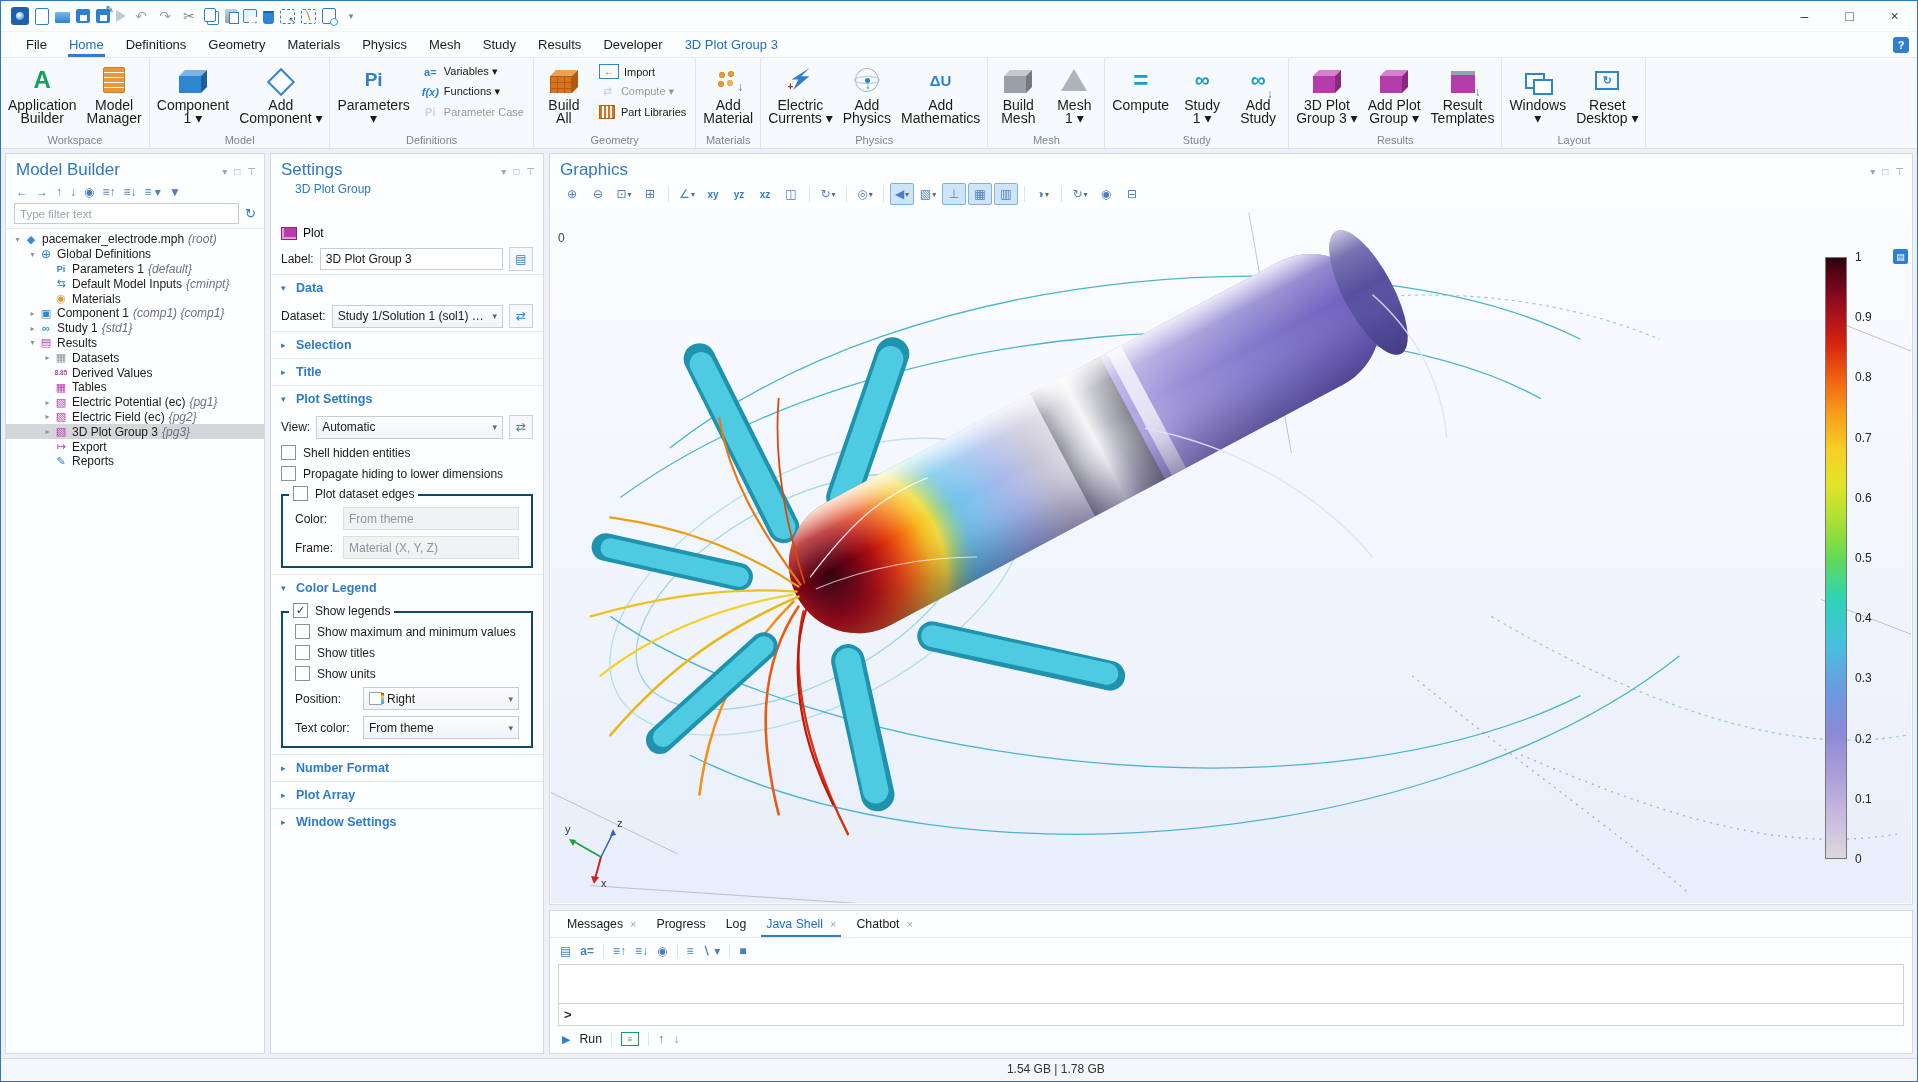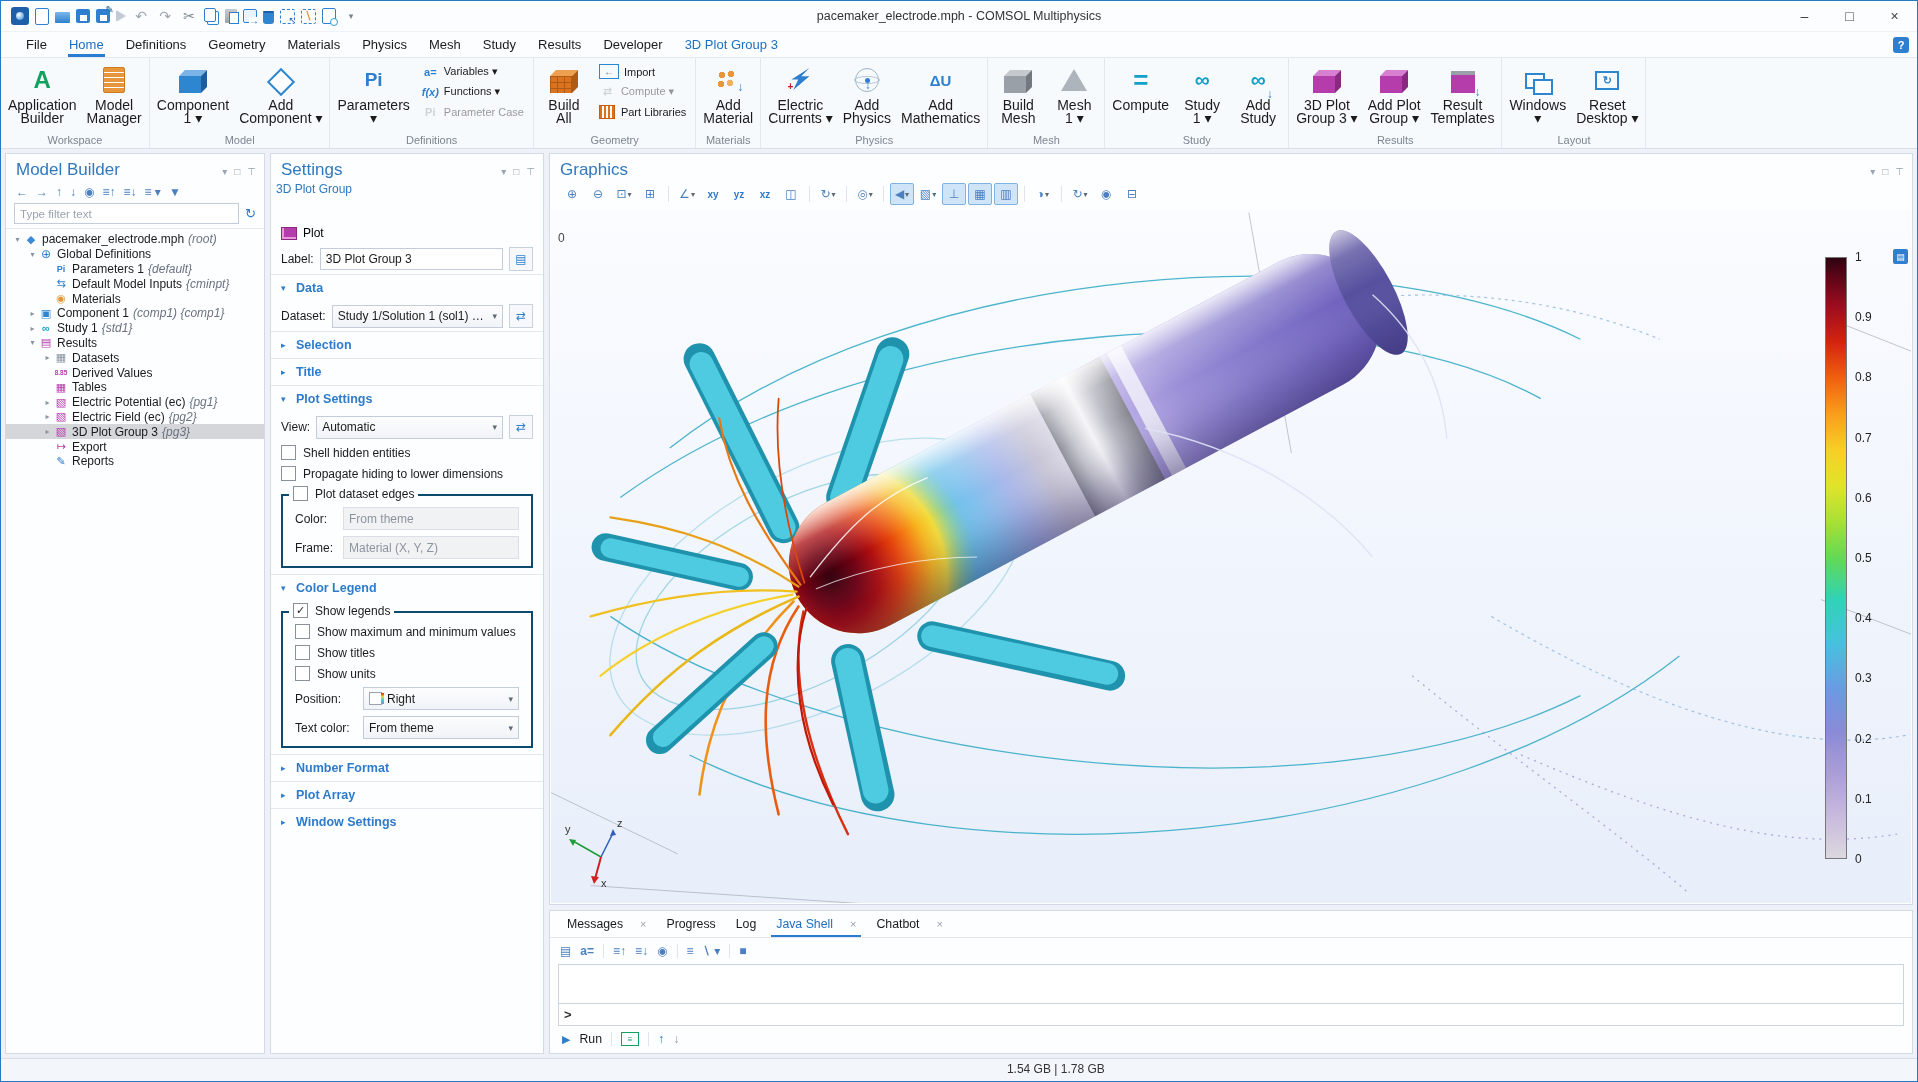--- a/index.html
+++ b/index.html
@@ -96,21 +96,21 @@
   .ic-variables{color:#2f7fd0;}
   .ic-functions{color:#2f7fd0;font-style:italic;}
   .ic-param-case{color:#9aa3af;}
 
   
   .main{flex:1;display:flex;gap:5px;padding:4px;min-height:0;}
   .panel{background:#fdfeff;border:1px solid #d3dae4;display:flex;flex-direction:column;min-height:0;}
   .phead{display:flex;align-items:baseline;padding:6px 8px 0 10px;}
   .ptitle{font-size:17px;color:#3178be;}
   .phead-icons{margin-left:auto;display:flex;gap:7px;color:#9aa3af;font-size:10px;}
-  .psub{font-size:12px;color:#3178be;padding:2px 5px 0;}
+  .psub{font-size:12px;color:#3178be;padding:2px 24px 0;}
 
   
   .model-builder{width:258px;}
   .mb-toolbar{display:flex;align-items:center;gap:8px;padding:5px 10px 4px;font-size:12px;color:#5f86b8;}
   .mb-toolbar span{color:#4b7fc0;}
   .mb-filter{display:flex;align-items:center;gap:6px;padding:0 8px 4px;}
   .mb-filter input{flex:1;height:19px;border:1px solid #c3ccd8;font-size:11.5px;padding:0 5px;font-family:inherit;color:#333;}
   .mb-filter input::placeholder{color:#9aa3af;}
   .mb-refresh{color:#2f7fd0;font-size:13px;}
   .tree{flex:1;overflow:hidden;border-top:1px solid #e7ebf1;padding-top:3px;}
@@ -171,21 +171,21 @@
   .axis-zero{position:absolute;left:7px;top:22px;font-size:12px;color:#444;}
   .flyout-btn{position:absolute;right:3px;top:40px;width:15px;height:15px;background:#2f7fd0;border-radius:2px;color:#fff;font-size:9px;display:flex;align-items:center;justify-content:center;}
   .legend{position:absolute;right:26px;top:48px;bottom:44px;width:60px;}
   .legend-bar{position:absolute;left:0;top:0;bottom:0;width:20px;border:1px solid #777;background:linear-gradient(to top,#dcd8de 0%,#c8bade 7%,#ab9ed8 14%,#8b8ad6 21%,#6b9ae2 28%,#46c2dd 36%,#2fd3b7 43%,#63d955 50%,#a8e035 56%,#e0e428 62%,#f8cf25 68%,#f99e1b 74%,#f06010 80%,#d42310 86%,#9c0d1e 92%,#5a0517 97%,#2e0310 100%);}
   .legend-tick{position:absolute;left:30px;transform:translateY(-50%);font-size:12px;color:#222;}
   .triad{position:absolute;left:10px;bottom:14px;width:74px;height:74px;}
 
   
   .console{height:142px;flex:none;display:flex;flex-direction:column;}
   .ctabs{height:26px;display:flex;align-items:stretch;background:#fdfeff;border-bottom:1px solid #e4e8ee;padding-left:8px;gap:2px;}
-  .ctab{display:flex;align-items:center;padding:8px 9px;font-size:12.3px;color:#1b1b1b;position:relative;gap:17px;}
+  .ctab{display:flex;align-items:center;padding:8px 9px;font-size:12.3px;color:#1b1b1b;position:relative;gap:7px;}
   .ctab.active{color:#1f6fc0;}
   .ctab.active::after{content:"";position:absolute;left:4px;right:4px;bottom:0;height:2px;background:#2b7cd3;}
   .ctab .x{color:#98a1ac;font-size:11px;}
   .ctoolbar{height:25px;display:flex;align-items:center;gap:9px;padding:0 10px;font-size:12px;}
   .ctoolbar .ci{color:#4b7fc0;display:inline-flex;align-items:center;gap:1px;}
   .ci-local-variables{color:#12a15e;font-weight:bold;}
   .ci-clear{color:#e09a3a;font-weight:bold;}
   .ci-stop{color:#b9bfc8;}
   .csep{width:1px;height:14px;background:#dfe4ec;}
   .cedit{margin:1px 8px 0;height:38px;background:#fff;border:1px solid #ccd4de;}
@@ -218,21 +218,20 @@
         <span class="qi qi-cut"></span>
         <span class="qi qi-copy"></span>
         <span class="qi qi-paste"></span>
         <span class="qi qi-duplicate"></span>
         <span class="qi qi-delete"></span>
         <span class="qi qi-select-box"></span>
         <span class="qi qi-clear-selection"></span>
         <span class="qi qi-find"></span>
         <span class="qi qi-customize"></span>
       </div>
-    <div class="win-title">pacemaker_electrode.mph - COMSOL Multiphysics</div>
     <div class="win-controls">
       <span>–</span>
       <span>□</span>
       <span>×</span>
     </div>
   </div>
 
   <div class="menubar">
     <div id="menu-items" style="display:flex">
         <div class="menu-item">File</div>

